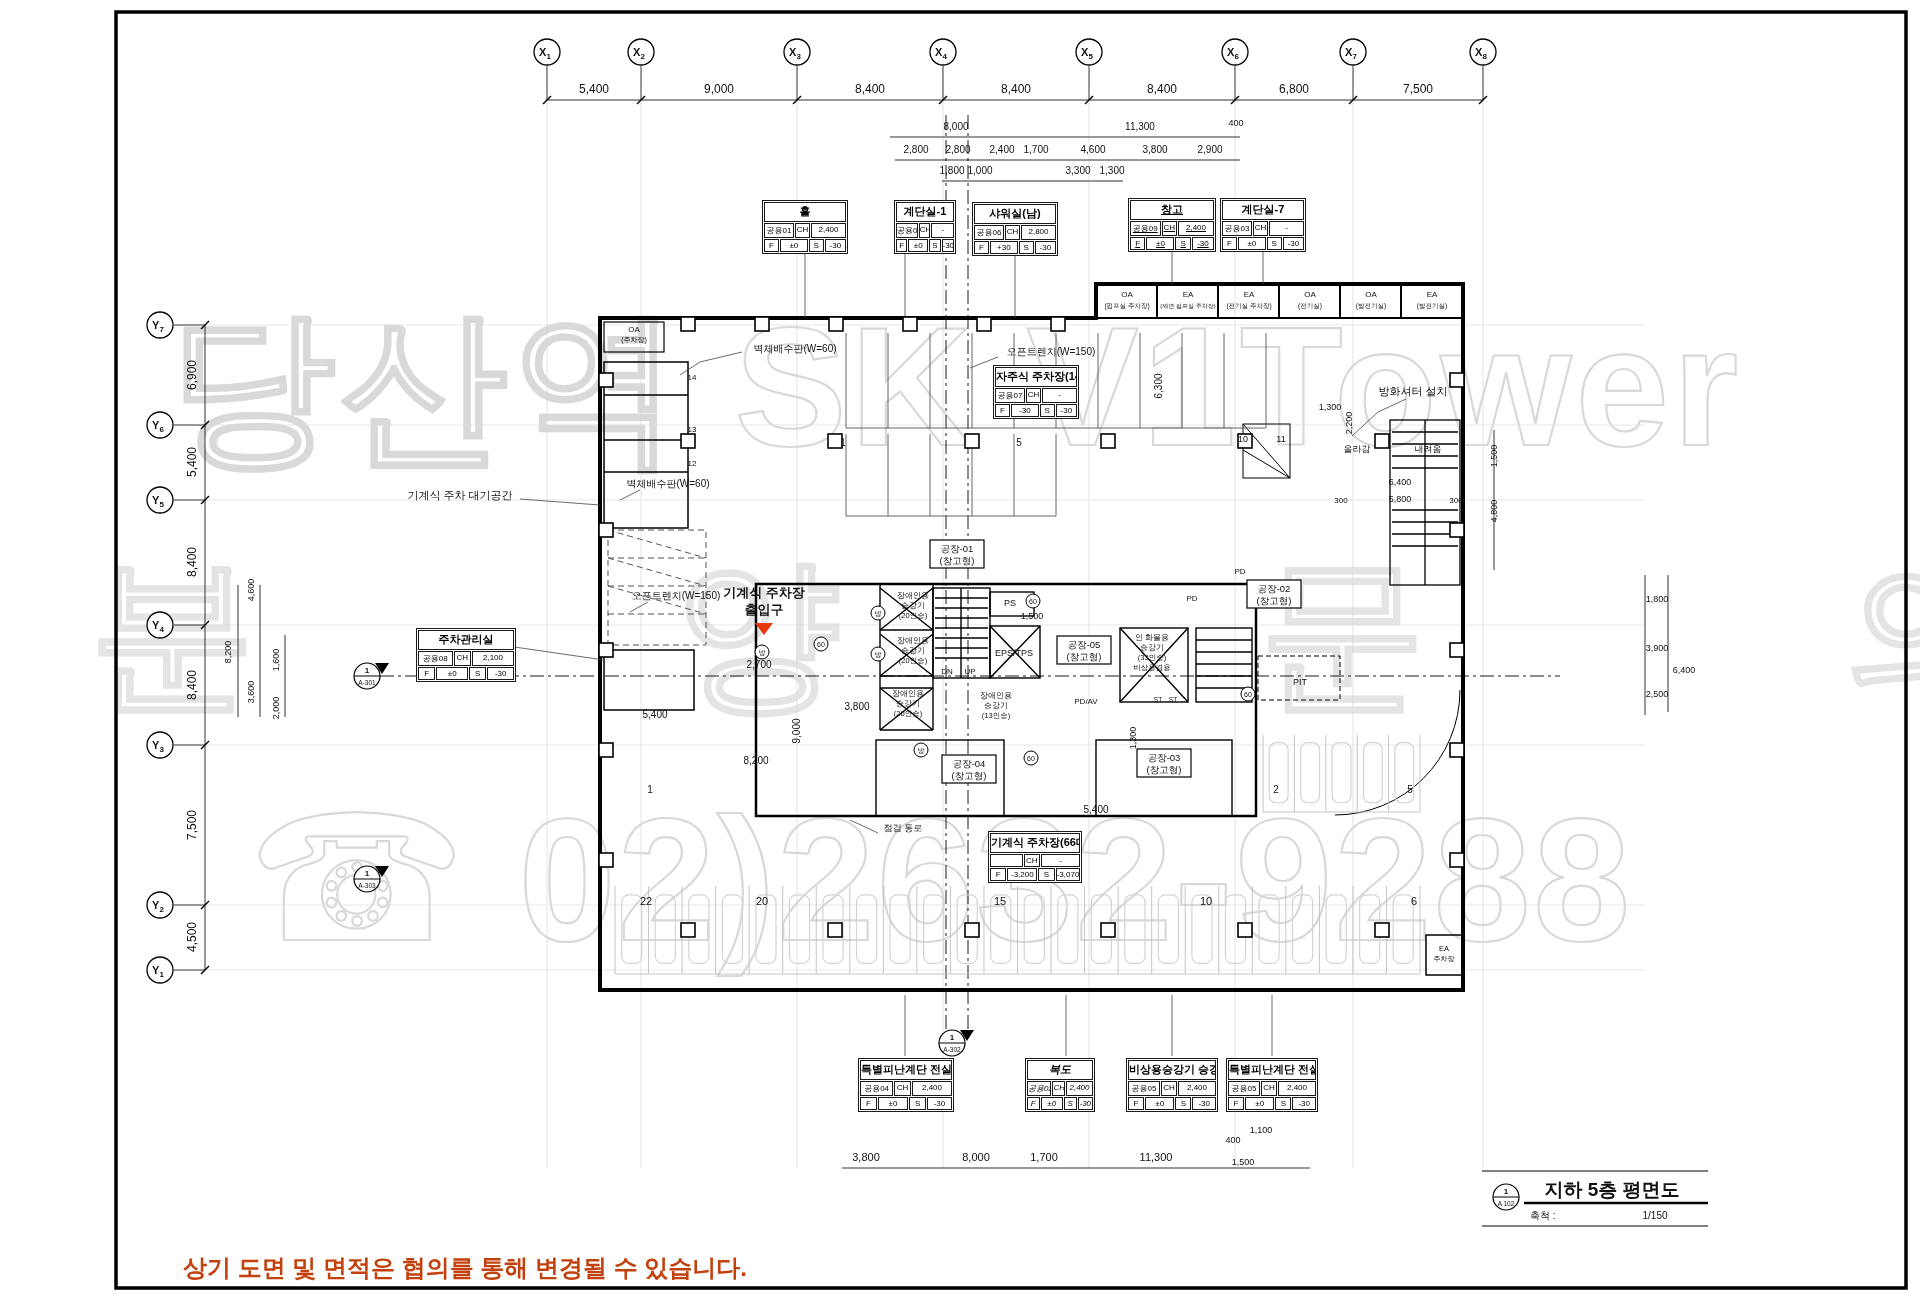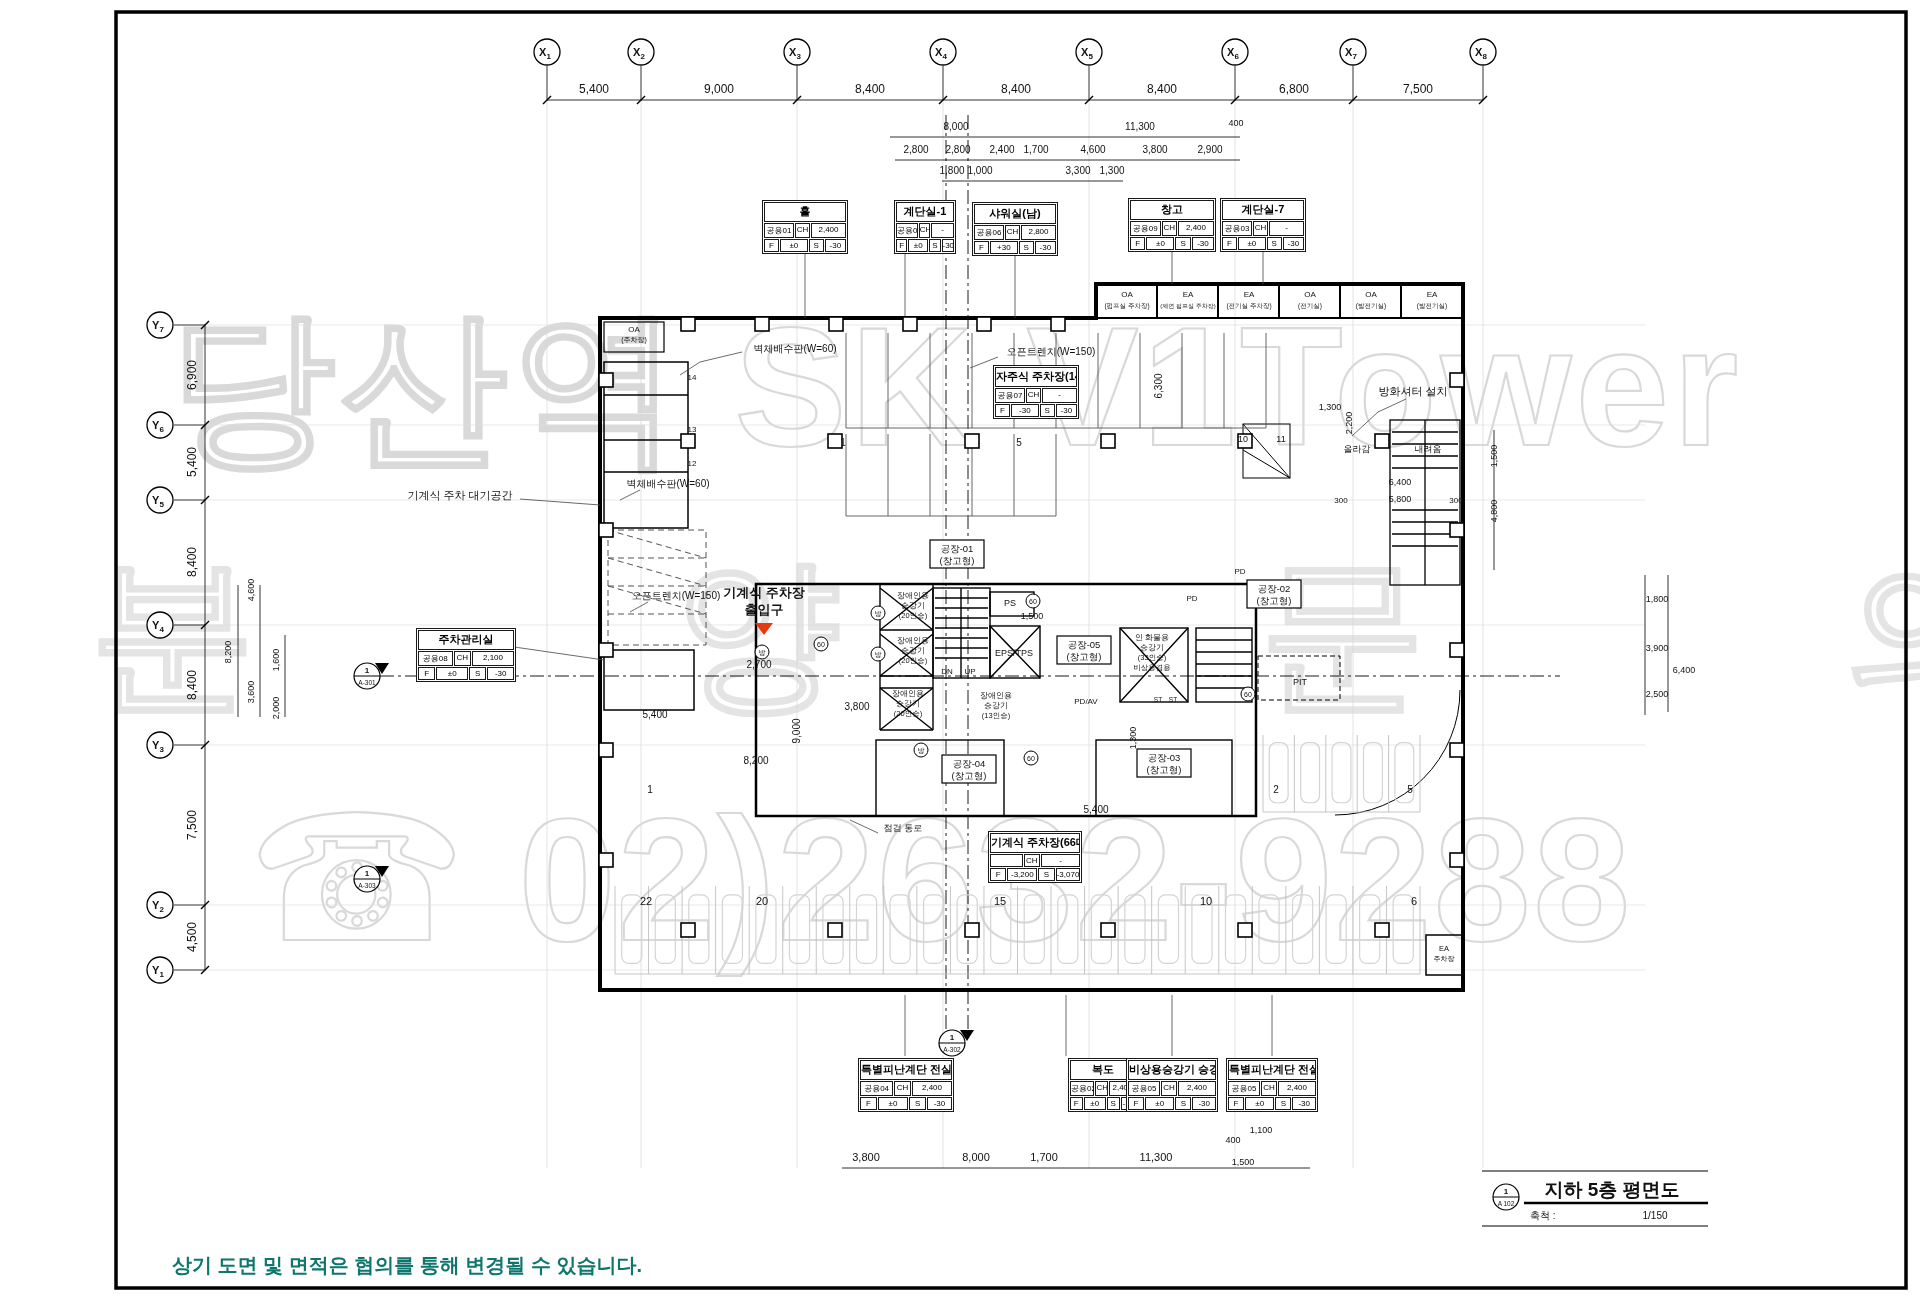--- a/index.html
+++ b/index.html
@@ -10,21 +10,21 @@
   .tables-layer{position:absolute;left:0;top:0;width:100%;height:100%;pointer-events:none;}
   .rtable{position:absolute;background:#fff;border:1.6px solid #1a1a1a;box-sizing:border-box;}
   .rt-label{font-weight:bold;font-size:11px;text-align:center;padding:1px 0 2px 0;
             border:1px solid #1a1a1a;margin:1px;white-space:nowrap;overflow:hidden;}
   .rt-row{display:flex;margin:0 1px 1px 1px;}
   .rt-cell{border:1px solid #1a1a1a;font-size:8px;text-align:center;padding:1px 0;
            white-space:nowrap;overflow:hidden;margin-right:1px;}
   .rt-cell:last-child{margin-right:0;}
   .c1{flex:0 0 34%;}.c2{flex:0 0 16%;}.c3{flex:1;}
   .d1{flex:0 0 16%;}.d2{flex:0 0 31%;}.d3{flex:0 0 16%;}.d4{flex:1;}
-  .footer-note{position:absolute;left:172px;top:1252px;font-size:20px;font-weight:bold;color:#0f766e;}
+  .footer-note{position:absolute;left:183px;top:1252px;font-size:24px;font-weight:bold;color:#c2410c;}
   .wm{font-weight:bold;fill:none;stroke:#d9d9d9;stroke-width:2.2px;}
 </style>
 </head>
 <body>
 
 <div class="sheet">
 
 <svg width="1920" height="1300" viewBox="0 0 1920 1300">
 
   <g>
@@ -609,21 +609,21 @@
       <div class="rt-cell c2">CH</div>
       <div class="rt-cell c3">2,800</div>
     </div>
     <div class="rt-row">
       <div class="rt-cell d1">F</div>
       <div class="rt-cell d2">+30</div>
       <div class="rt-cell d3">S</div>
       <div class="rt-cell d4">-30</div>
     </div>
   </div>
-      <div class="rtable" style="left: 1128px; top: 198px; width: 88px;">
+      <div class="rtable" style="left: 1128px; top: 198px; width: 88px; text-decoration: underline;">
     <div class="rt-label">창고</div>
     <div class="rt-row">
       <div class="rt-cell c1">공용09</div>
       <div class="rt-cell c2">CH</div>
       <div class="rt-cell c3">2,400</div>
     </div>
     <div class="rt-row">
       <div class="rt-cell d1">F</div>
       <div class="rt-cell d2">±0</div>
       <div class="rt-cell d3">S</div>
@@ -693,21 +693,21 @@
       <div class="rt-cell c2">CH</div>
       <div class="rt-cell c3">2,400</div>
     </div>
     <div class="rt-row">
       <div class="rt-cell d1">F</div>
       <div class="rt-cell d2">±0</div>
       <div class="rt-cell d3">S</div>
       <div class="rt-cell d4">-30</div>
     </div>
   </div>
-      <div class="rtable" style="left: 1068px; top: 1058px; width: 70px;">
+      <div class="rtable" style="left: 1025px; top: 1058px; width: 70px; font-style: italic;">
     <div class="rt-label">복도</div>
     <div class="rt-row">
       <div class="rt-cell c1">공용02</div>
       <div class="rt-cell c2">CH</div>
       <div class="rt-cell c3">2,400</div>
     </div>
     <div class="rt-row">
       <div class="rt-cell d1">F</div>
       <div class="rt-cell d2">±0</div>
       <div class="rt-cell d3">S</div>

